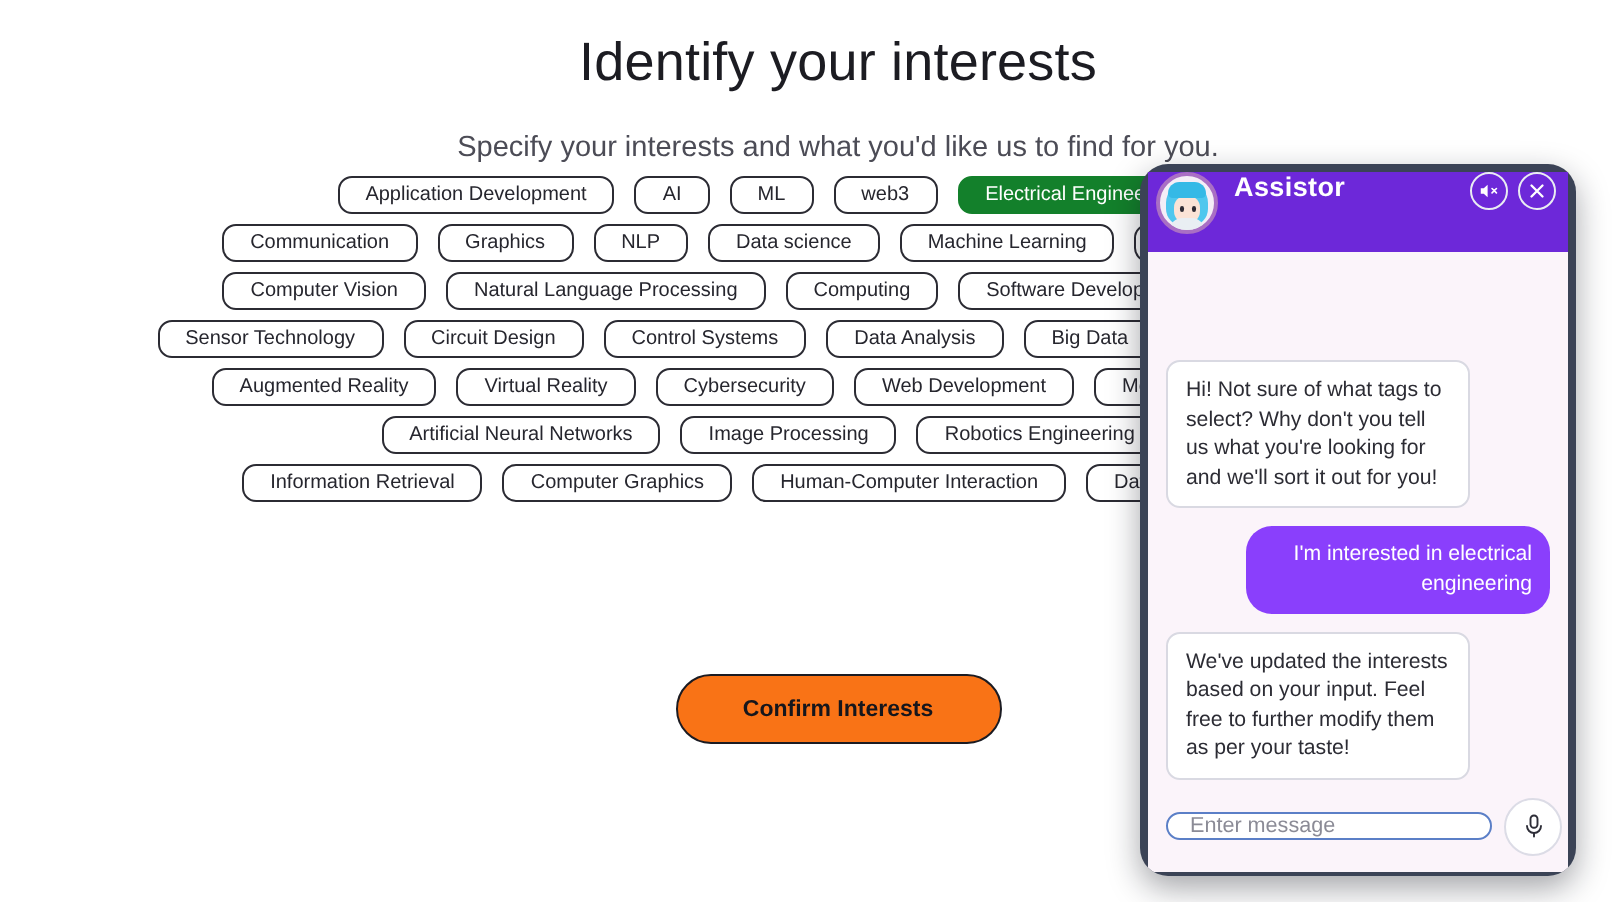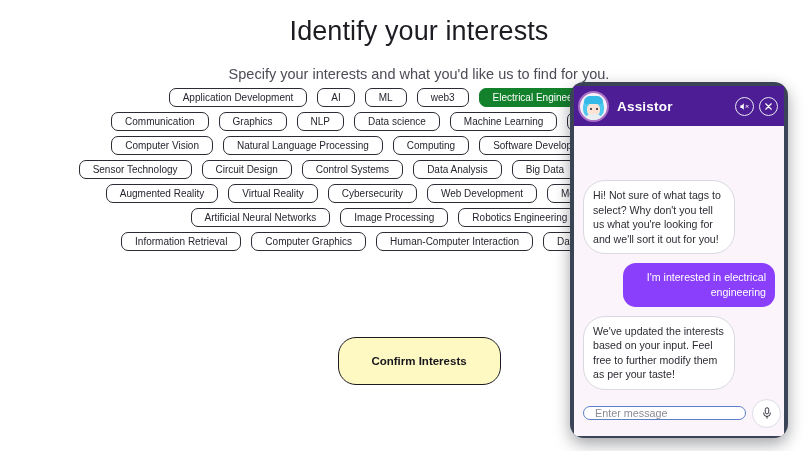--- a/index.html
+++ b/index.html
@@ -80,24 +80,24 @@
   .confirm-wrap {
     position: absolute;
     top: 337px;
     left: 0;
     width: 806px;
     display: flex;
     justify-content: center;
   }
   .confirm-btn {
     width: 163px;
-    height: 48px;
+    height: 35px;
     border-radius: 18px;
     border: 1.4px solid #1b1b22;
-    background: #fef9c3;
+    background: #f97316;
     font-size: 11.5px;
     font-weight: bold;
     color: #16161c;
     cursor: pointer;
     display:flex; align-items:center; justify-content:center;
   }
 
   
   .chat {
     position: absolute;
@@ -107,23 +107,22 @@
     height: 356px;
     border-radius: 14px;
     background: #3b4356;
     box-shadow: 0 6px 16px rgba(15,18,30,.38);
     overflow: hidden;
     padding: 4px 4px 4px 4px;
   }
   .chat-header {
     height: 40px;
     display: flex;
-    align-items: center;
     padding: 0 6px 0 4px;
-    background: #4c1d95;
+    background: #6d28d9;
     position: relative;
   }
   .avatar {
     width: 31px; height: 31px;
     border-radius: 50%;
     background: #f4eef7;
     border: 2px solid #a96fc4;
     position: relative;
     overflow: hidden;
     flex: 0 0 auto;
@@ -193,21 +192,21 @@
     line-height: 14.6px;
     padding: 7px 9px;
     margin-bottom: 9px;
     word-wrap: break-word;
   }
   .msg.bot {
     align-self: flex-start;
     background: #ffffff;
     color: #2c2c34;
     border: 1px solid #d9d9e2;
-    border-radius: 22px;
+    border-radius: 7px;
   }
   .msg.user {
     align-self: flex-end;
     background: #8a3ffc;
     color: #ffffff;
     border-radius: 13px;
     text-align: right;
   }
   .spacer-top { height: 48px; flex: 0 0 auto; }
 

